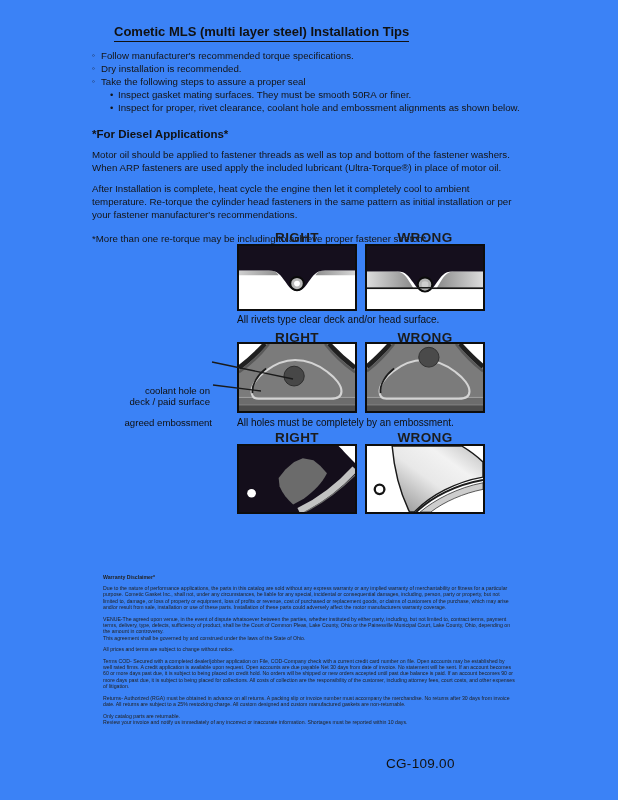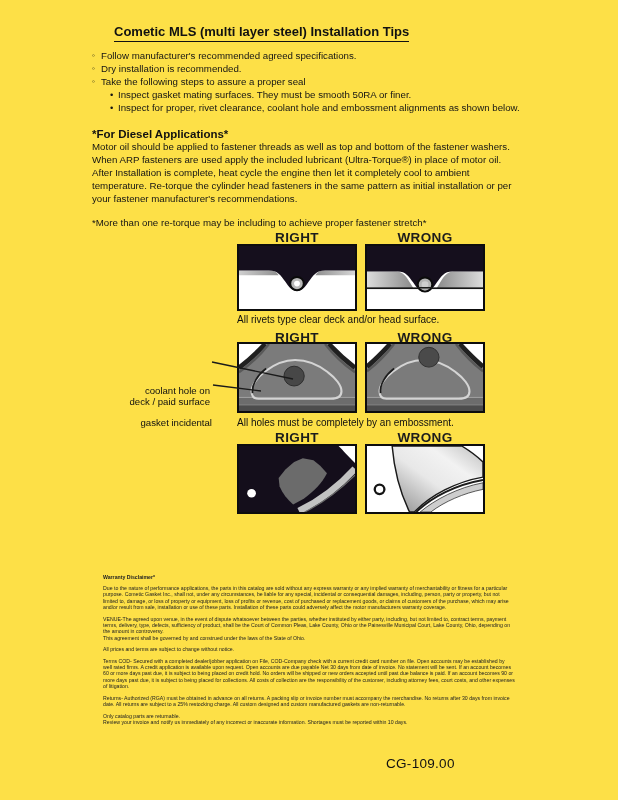--- a/index.html
+++ b/index.html
@@ -1,29 +1,29 @@
 <!DOCTYPE html>
 <html><head>
 <meta charset="utf-8">
 <style>
   html,body{margin:0;padding:0;background:#ffffff;}
-  .page{position:relative;width:618px;height:800px;background:#fde047;
+  .page{position:relative;width:618px;height:800px;background:#3b82f6;
         font-family:"Liberation Sans",sans-serif;color:#1a1a1a;overflow:hidden;}
 
   
   .content{position:absolute;left:92px;top:22px;width:436px;}
   .title{margin-left:22px;font-size:13px;font-weight:bold;display:inline-block;
          border-bottom:1.6px solid #111;padding-bottom:2px;color:#111;}
   .bullets{margin-top:7px;}
   .b-row{display:flex;font-size:9.7px;line-height:13px;color:#141414;}
   .b-marker{width:9px;flex:0 0 9px;font-size:8px;line-height:13px;color:#141414;}
   .sub{margin-left:18px;}
   .sub .b-marker{font-size:9.5px;width:8px;flex:0 0 8px;}
   .diesel-h{font-size:11.5px;font-weight:bold;margin-top:14px;color:#111;}
-  .para{font-size:9.7px;line-height:13px;width:432px;color:#141414;}
+  .para{font-size:9.7px;line-height:13px;margin-top:8px;width:432px;color:#141414;}
   .note{margin-top:11px;}
 
   
   .fig-h{position:absolute;width:120px;text-align:center;font-size:13.5px;font-weight:bold;
          color:#1c1c1c;letter-spacing:.4px;}
   .panel{position:absolute;width:120px;border:2px solid #0d0d0d;background:#fff;box-sizing:border-box;}
   .panel svg{display:block;}
   .caption{position:absolute;font-size:10px;line-height:12.5px;color:#0f0f0f;}
   .lbl{position:absolute;font-size:9.6px;line-height:10.5px;text-align:right;color:#0f0f0f;margin-top:40px;}
   .leaders{position:absolute;left:98px;top:342px;width:210px;height:60px;pointer-events:none;z-index:5;}
@@ -40,21 +40,21 @@
 <body>
 
 <div class="page">
 
   <div class="content">
     <div class="title">Cometic MLS (multi layer steel) Installation Tips</div>
 
     <div class="bullets">
       <div class="b-row">
         <span class="b-marker">◦</span>
-        <span>Follow manufacturer's recommended agreed specifications.</span>
+        <span>Follow manufacturer's recommended torque specifications.</span>
       </div>
       <div class="b-row">
         <span class="b-marker">◦</span>
         <span>Dry installation is recommended.</span>
       </div>
       <div class="b-row">
         <span class="b-marker">◦</span>
         <span>Take the following steps to assure a proper seal</span>
       </div>
       <div class="b-row sub">
@@ -122,21 +122,21 @@
 
   <div class="caption" style="left:237px;top:314px;width:250px;">All rivets type clear deck and/or head surface.</div>
 
   <div class="fig-h" style="left:237px;top:330px;">RIGHT</div>
   <div class="fig-h" style="left:365px;top:330px;">WRONG</div>
 
   <div class="lbl" style="left:98px;top:346px;width:112px;">
     <span>coolant hole on</span><br>
     <span>deck / paid surface</span>
   </div>
-  <div class="lbl" style="left:98px;top:378px;width:114px;">gasket incidental</div>
+  <div class="lbl" style="left:98px;top:378px;width:114px;">agreed embossment</div>
 
   <svg class="leaders">
     <line x1="114" y1="20" x2="195" y2="37" stroke="#1a1a1a" stroke-width="1.3"></line>
     <line x1="115" y1="43" x2="163" y2="49" stroke="#1a1a1a" stroke-width="1.3"></line>
   </svg>
 
   <div class="panel" style="left:237px;top:342px;height:71px;">
     <svg width="116" height="67" viewBox="0 0 120 71" preserveAspectRatio="none">
       <rect x="0" y="0" width="120" height="71" fill="#7b7b7b"></rect>
       <rect x="0" y="56" width="120" height="15" fill="#6c6c6c"></rect>

